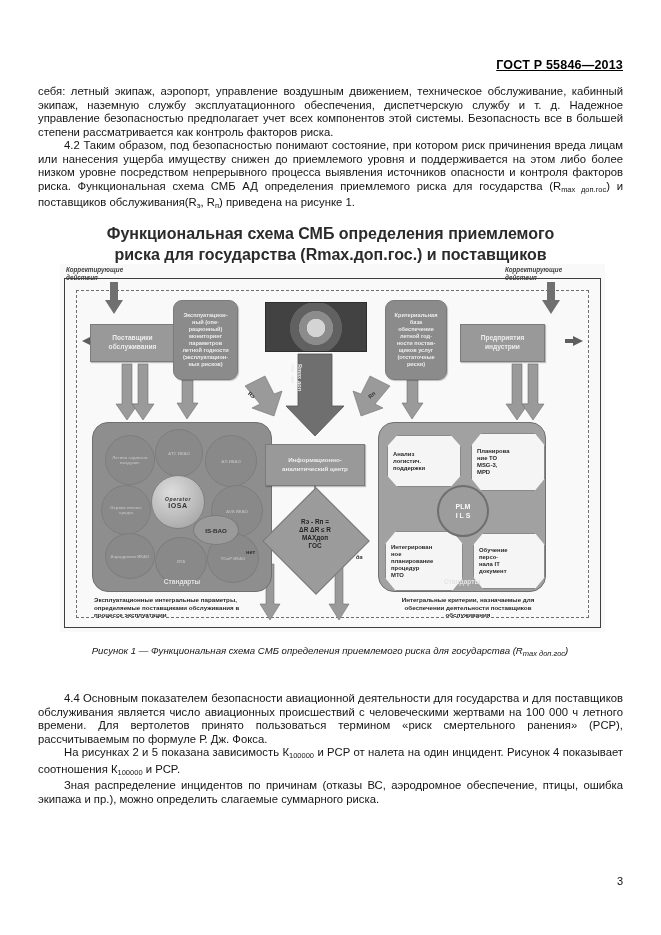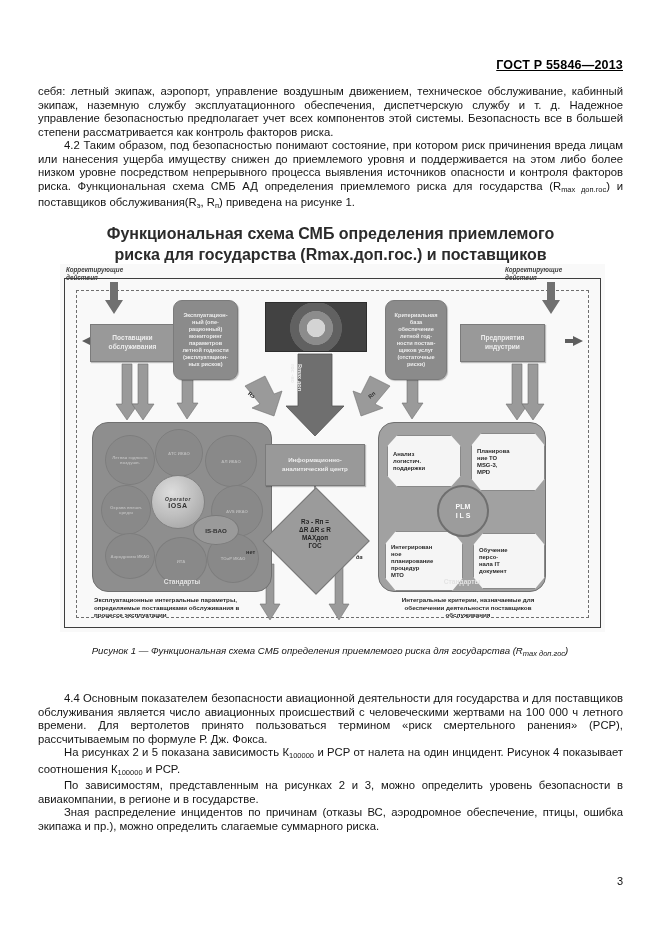--- a/index.html
+++ b/index.html
@@ -316,19 +316,18 @@
     </div>
   </div>
 
   <div class="fig-caption">
     <div><span>Рисунок 1 — Функциональная схема СМБ определения приемлемого риска для государства (R</span><sub>max доп.гос</sub><span>)</span></div>
   </div>
 
   <div class="body-text" style="top:692px;">
     <p class="ind">4.4 Основным показателем безопасности авиационной деятельности для государства и для поставщиков обслуживания является число авиационных происшествий с человеческими жертвами на 100 000 ч летного времени. Для вертолетов принято пользоваться термином «риск смертельного ранения» (PCP), рассчитываемым по формуле Р. Дж. Фокса.</p>
     <p class="ind"><span>На рисунках 2 и 5 показана зависимость К</span><sub>100000</sub><span> и PCP от налета на один инцидент. Рисунок 4 показывает соотношения К</span><sub>100000</sub><span> и PCP.</span></p>
-    <p class="ind">По зависимостям, представленным на рисунках 2 и 3, можно определить уровень безопасности в авиакомпании, в регионе и в государстве.</p>
     <p class="ind">Зная распределение инцидентов по причинам (отказы ВС, аэродромное обеспечение, птицы, ошибка экипажа и пр.), можно определить слагаемые суммарного риска.</p>
   </div>
 
   <div class="page-num">3</div>
 
 </div>
 
 </body></html>

